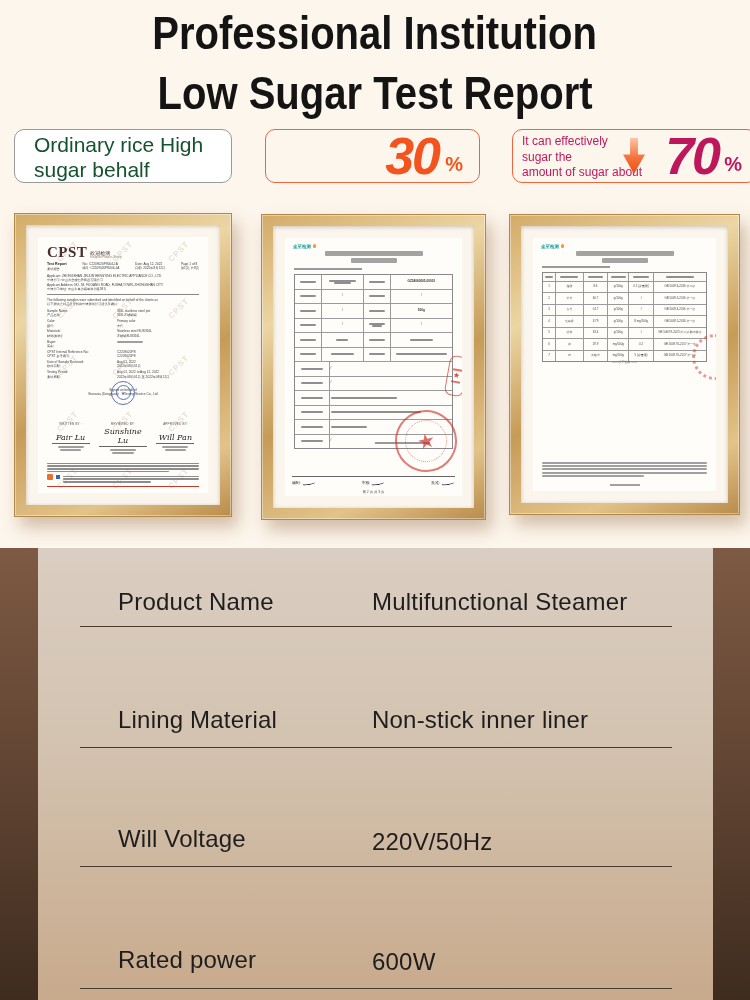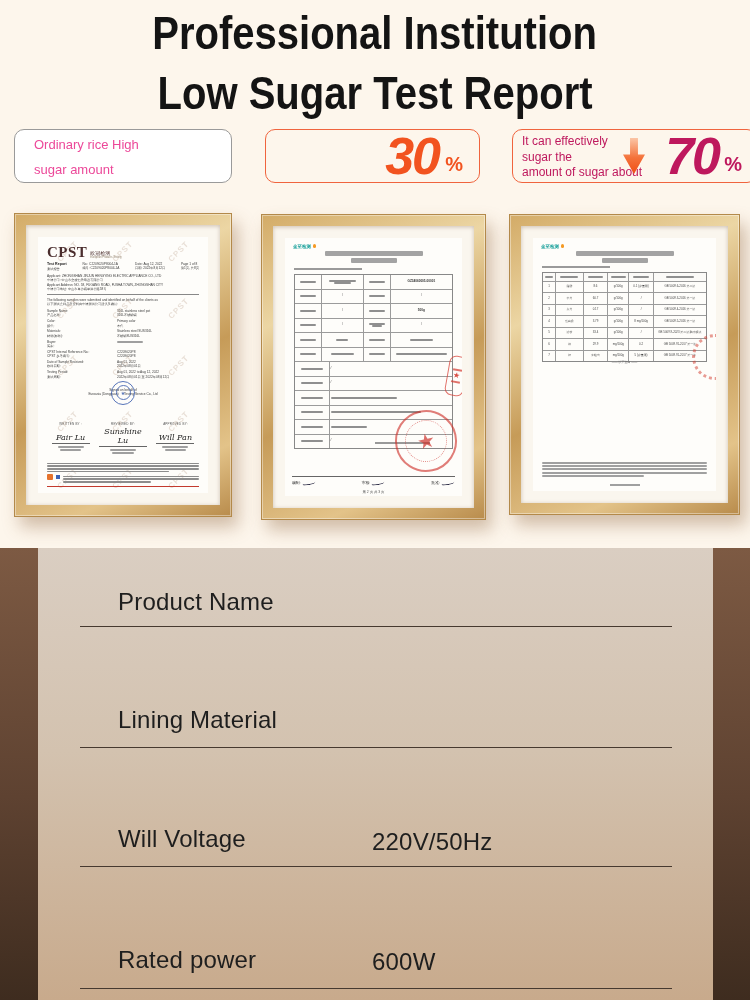--- a/index.html
+++ b/index.html
@@ -9,21 +9,21 @@
   }
   
   .title-line{position:absolute;left:0;width:750px;text-align:center;
     font-weight:bold;color:#141414;font-size:46px;line-height:1;}
   .squeeze{display:inline-block;transform:scaleX(.87);transform-origin:50% 50%;}
   #title1{top:10px;}
   #title2{top:70px;}
   
   .cmp-box{position:absolute;top:129px;height:54px;box-sizing:border-box;border-radius:10px;}
   #box-ordinary{left:14px;width:218px;background:#fff;border:1px solid #9a9a9a;
-    padding:2px 0 0 19px;font-size:13px;line-height:25px;color:#ec4899;}
+    padding:2px 0 0 19px;font-size:21px;line-height:25px;color:#14532d;}
   #box-cooker{left:265px;width:215px;border:1.5px solid #f0643e;color:#f2531f;}
   #box-reduce{left:512px;width:245px;border:1.5px solid #f0643e;color:#be185d;}
   .b2text{position:absolute;left:9px;top:9px;font-size:13.5px;line-height:17px;}
   .b3text{position:absolute;left:9px;top:4px;font-size:12px;line-height:15.5px;}
   .big-num{position:absolute;font-style:italic;font-weight:bold;font-size:52px;
     line-height:58px;top:-3px;letter-spacing:-2px;}
   #box-cooker .big-num{right:40px;}
   #box-reduce .big-num{right:37px;}
   .pct{position:absolute;font-weight:bold;font-size:20px;bottom:6px;}
   #box-cooker .pct{right:16px;}
@@ -141,21 +141,21 @@
 
 <div class="title-line" id="title1">
   <span class="squeeze">Professional Institution</span>
 </div>
 <div class="title-line" id="title2">
   <span class="squeeze">Low Sugar Test Report</span>
 </div>
 
 <div class="cmp-box" id="box-ordinary">
   <div>Ordinary rice High</div>
-  <div>sugar amount</div>
+  <div>sugar behalf</div>
 </div>
 
 <div class="cmp-box" id="box-cooker">
   <div class="big-num">30</div>
   <div class="pct">%</div>
 </div>
 
 <div class="cmp-box" id="box-reduce">
   <div class="b3text">
     <div>It can effectively</div>
@@ -627,23 +627,25 @@
       <div class="bl" style="width:62%"></div>
     </div>
     <div class="pagebar"></div>
   </div>
  </div>
 </div>
 
 <div id="spec">
   <div id="spec-panel">
     <div class="spec-label" style="top:40px">Product Name</div>
+    <div class="spec-value" style="top:40px">Multifunctional Steamer</div>
     <div class="spec-line" style="top:78px"></div>
 
     <div class="spec-label" style="top:158px">Lining Material</div>
+    <div class="spec-value" style="top:158px">Non-stick inner liner</div>
     <div class="spec-line" style="top:199px"></div>
 
     <div class="spec-label" style="top:277px">Will Voltage</div>
     <div class="spec-value" style="top:280px">220V/50Hz</div>
     <div class="spec-line" style="top:318px"></div>
 
     <div class="spec-label" style="top:398px">Rated power</div>
     <div class="spec-value" style="top:400px">600W</div>
     <div class="spec-line" style="top:440px"></div>
   </div>

